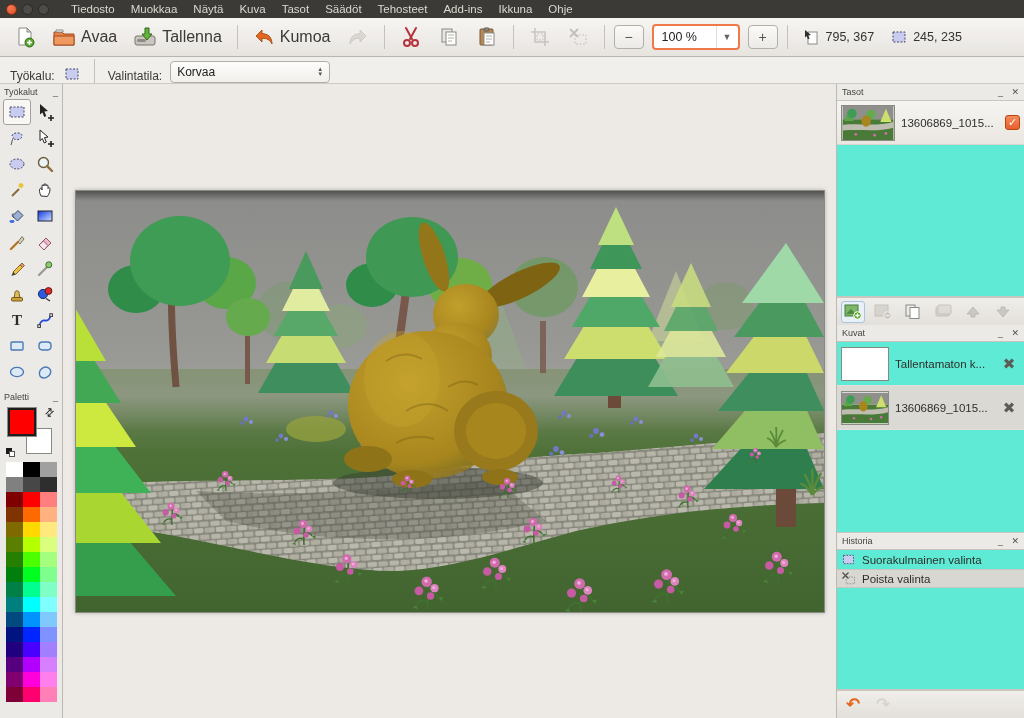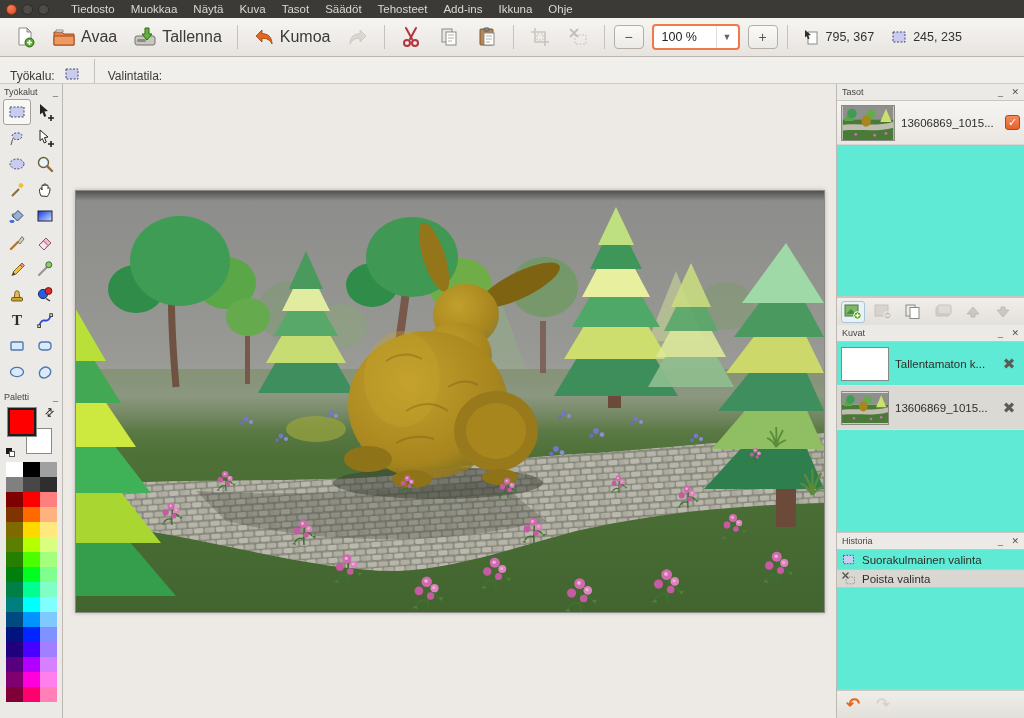--- a/index.html
+++ b/index.html
@@ -210,20 +210,27 @@
   </div>
 </div>
 
 <div class="optionsbar">
   <span class="optlabel">Työkalu:</span>
   <svg width="18" height="18" viewBox="0 0 18 18">
     <rect x="3" y="4" width="12" height="10" fill="#C9CCEF" stroke="#44466a" stroke-dasharray="2,1.5"></rect>
   </svg>
   <div class="sep"></div>
   <span class="optlabel">Valintatila:</span>
+  <div class="combobox">
+    <span class="cval">Korvaa</span>
+    <span class="spin">
+        <span>▲</span>
+        <span>▼</span>
+      </span>
+  </div>
 </div>
 
 <div class="main">
 
   <div class="leftdock">
     <div class="phead">
       <span>Työkalut</span>
       <span class="pbtns">
           <span>_</span>
         </span>

